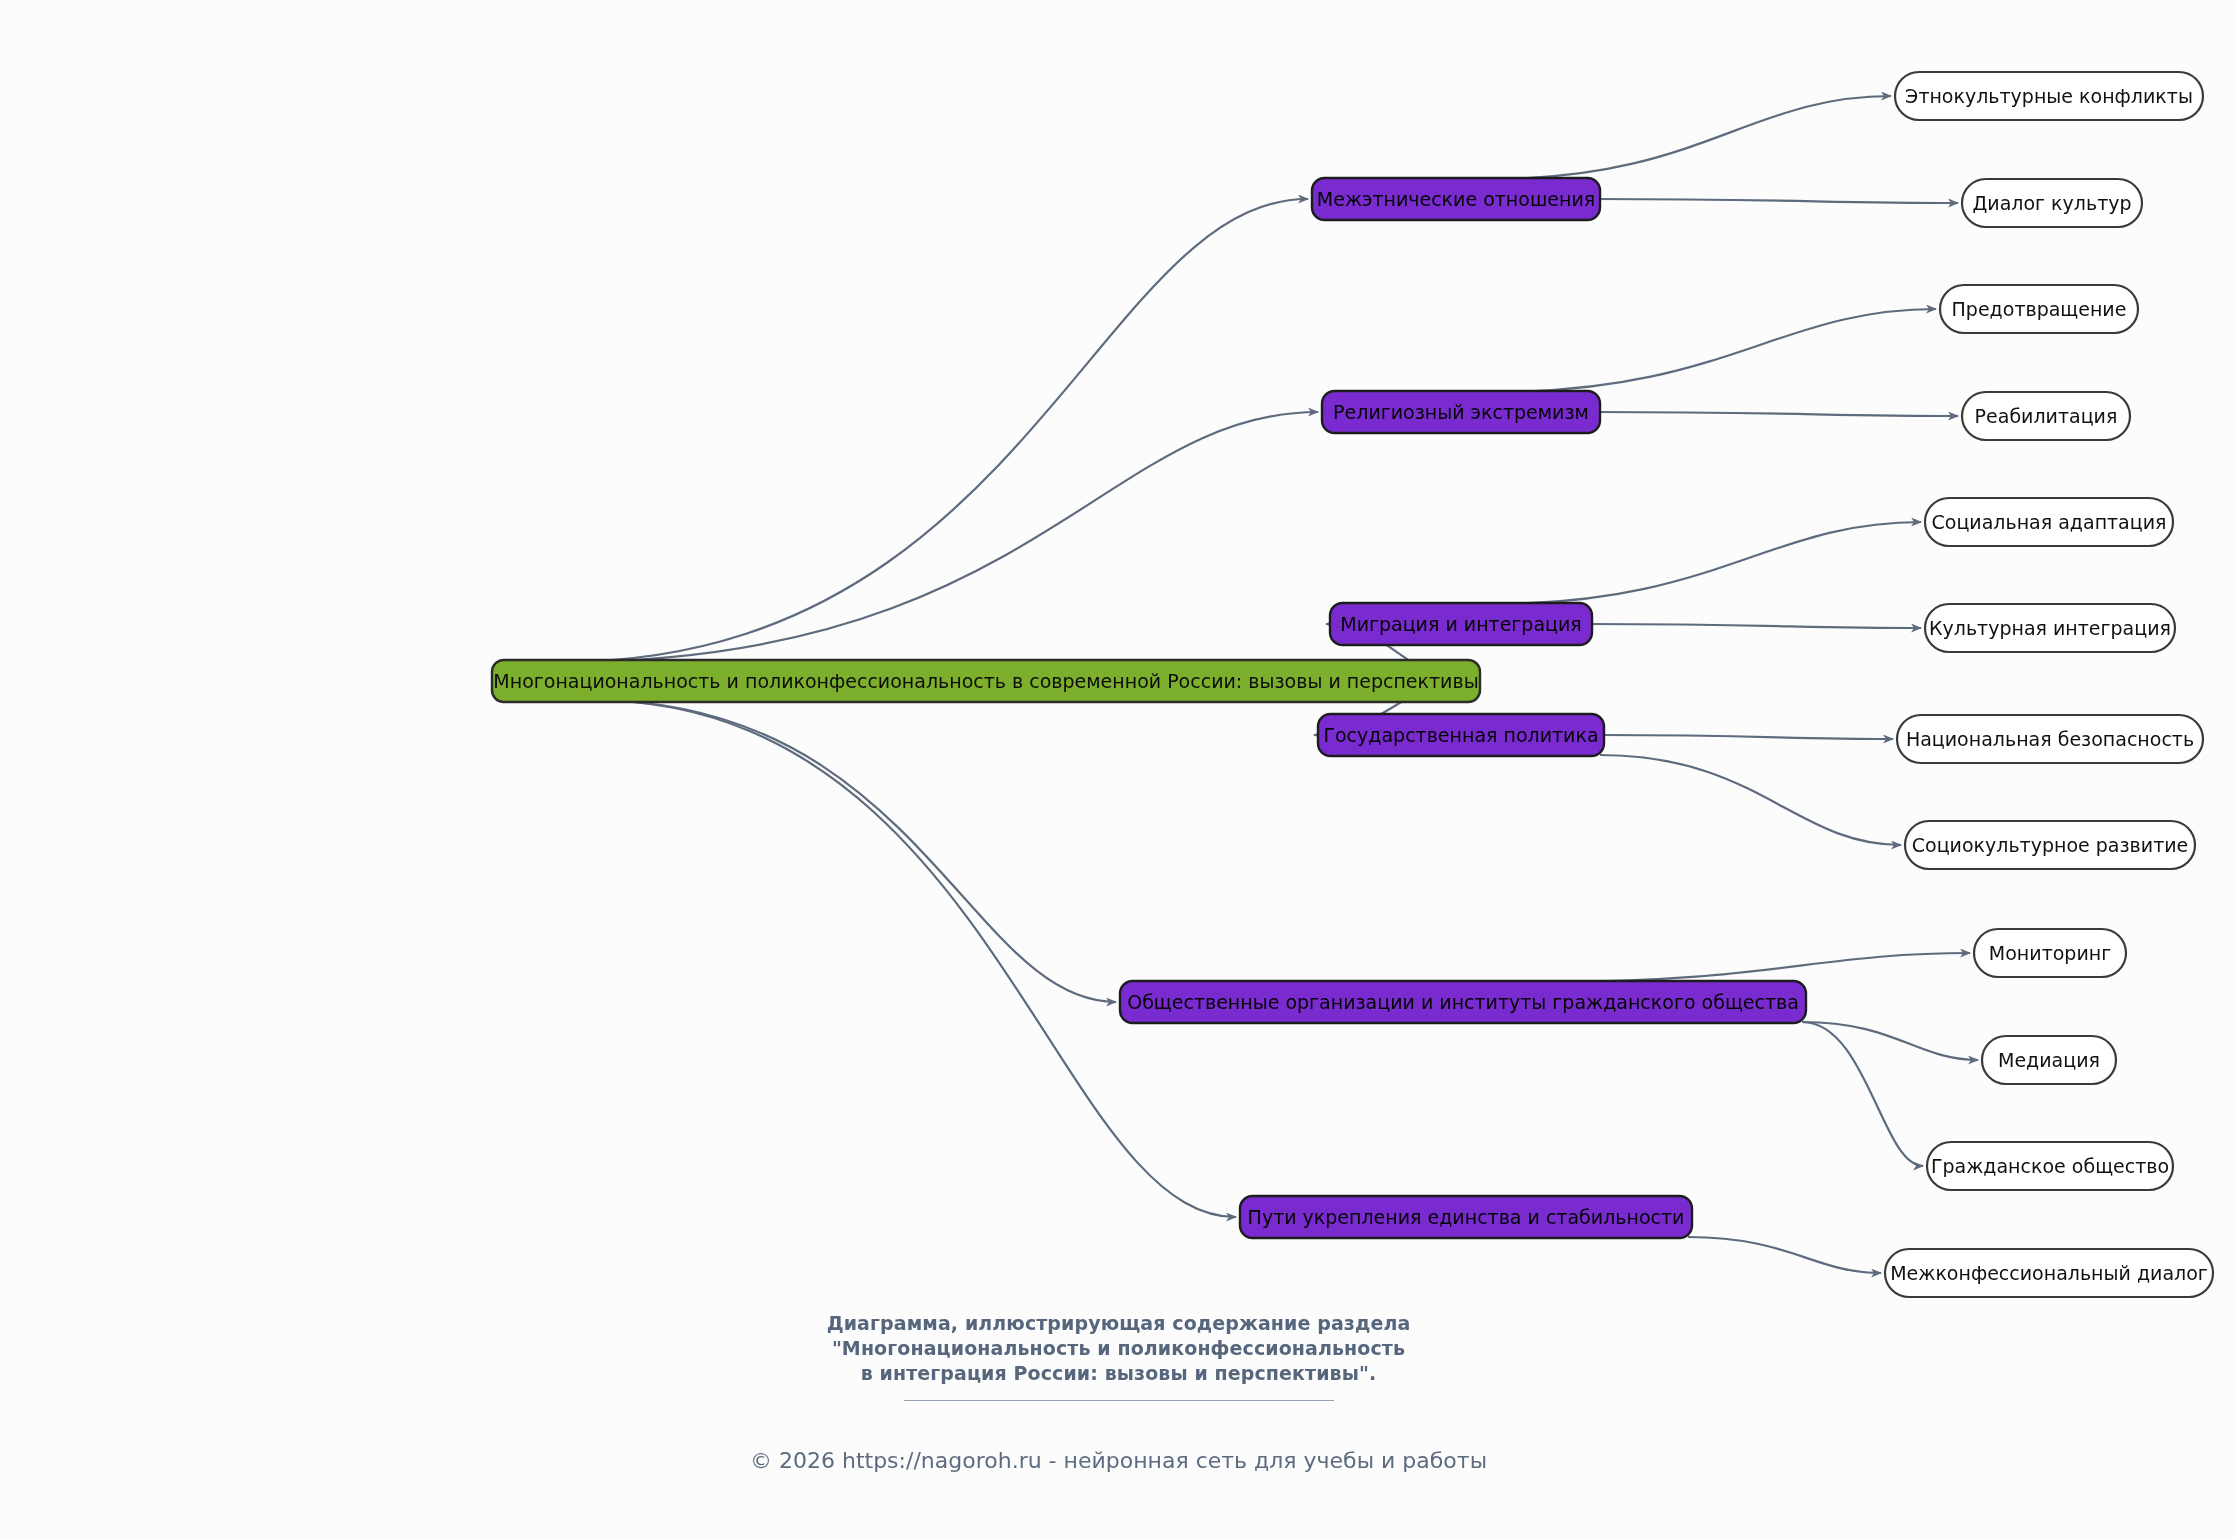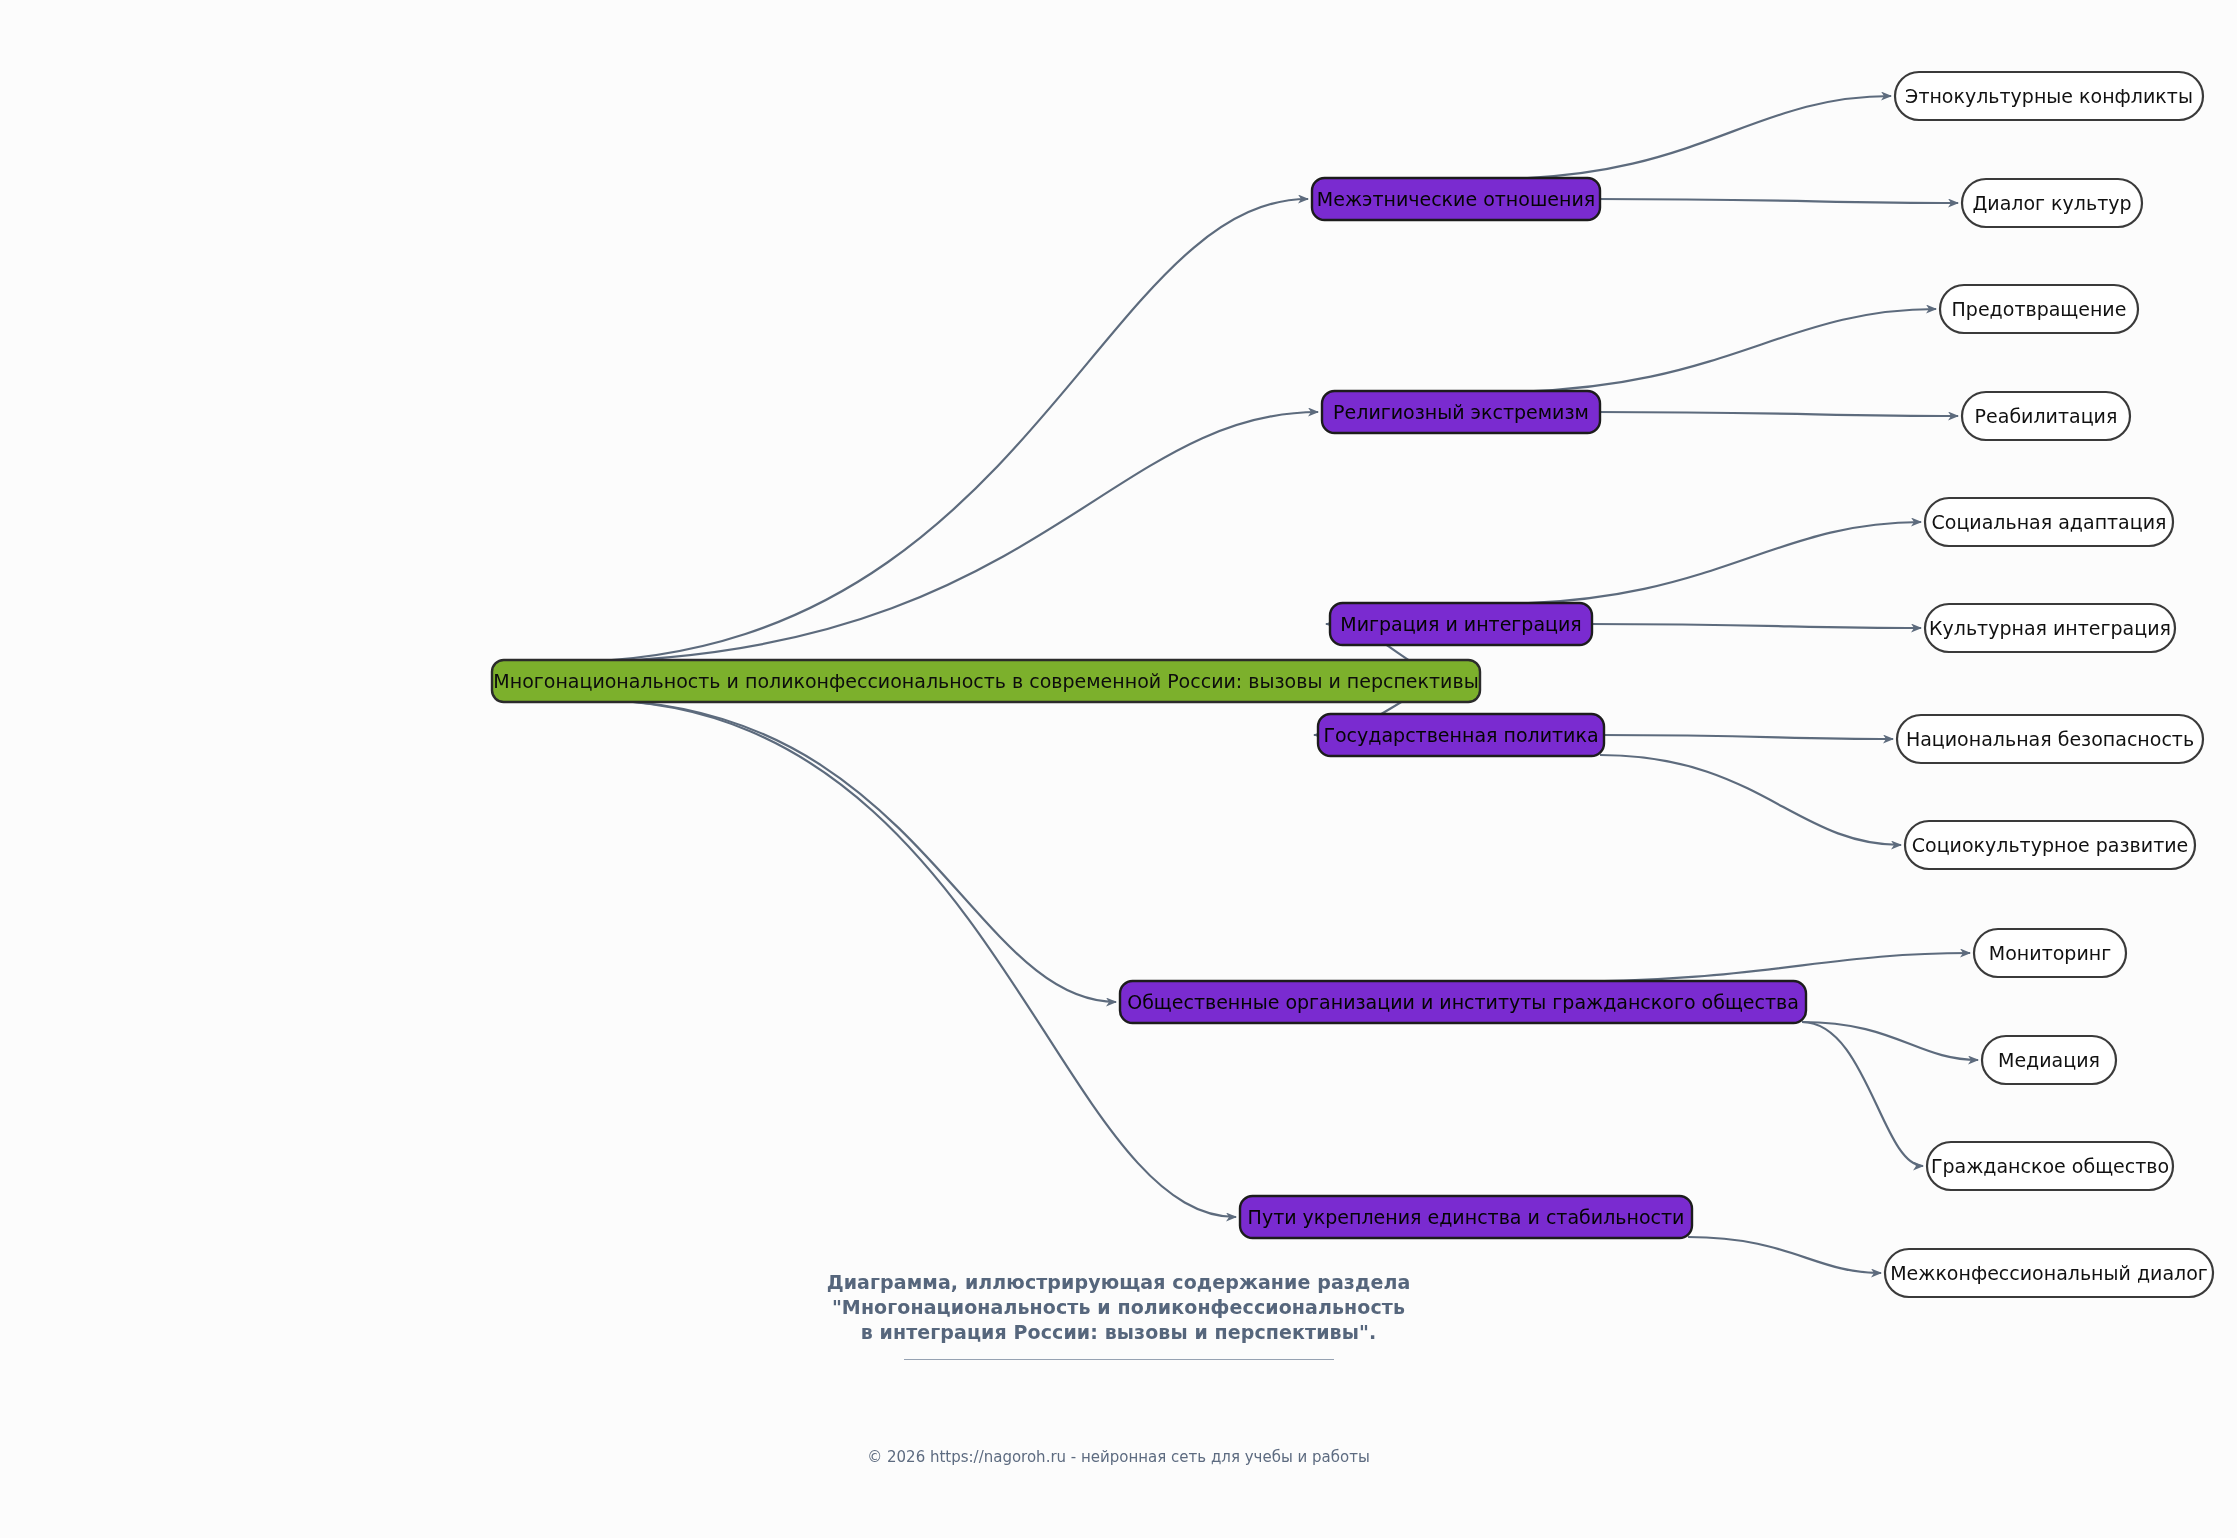--- a/index.html
+++ b/index.html
@@ -52,21 +52,21 @@
     text-anchor: middle;
     white-space: pre;
   }
   .node-label-root { font-size: 19px; fill: #0d0d0d; }
   .node-label-branch { font-size: 19px; fill: #050505; }
   .node-label-leaf { font-size: 19px; fill: #111111; }
 
   #caption-block {
     position: absolute;
     left: 0;
-    top: 1270px;
+    top: 1311px;
     width: 2237px;
     text-align: center;
   }
   .caption-line {
     font-family: "DejaVu Sans", "Liberation Sans", sans-serif;
     font-size: 19px;
     font-weight: bold;
     color: #56667c;
     line-height: 1.32;
     letter-spacing: 0.1px;
@@ -77,21 +77,21 @@
     margin: 14px auto 0 auto;
     border-bottom: 1.5px solid #96a2b2;
   }
   #footer-line {
     position: absolute;
     left: 0;
     top: 1448px;
     width: 2237px;
     text-align: center;
     font-family: "DejaVu Sans", "Liberation Sans", sans-serif;
-    font-size: 15px;
+    font-size: 22px;
     color: #5d6b80;
   }
 </style>
 </head>
 <body>
 
 <div id="page">
 
   <svg id="mindmap" viewBox="0 0 2237 1538" xmlns="http://www.w3.org/2000/svg">
     <defs>

